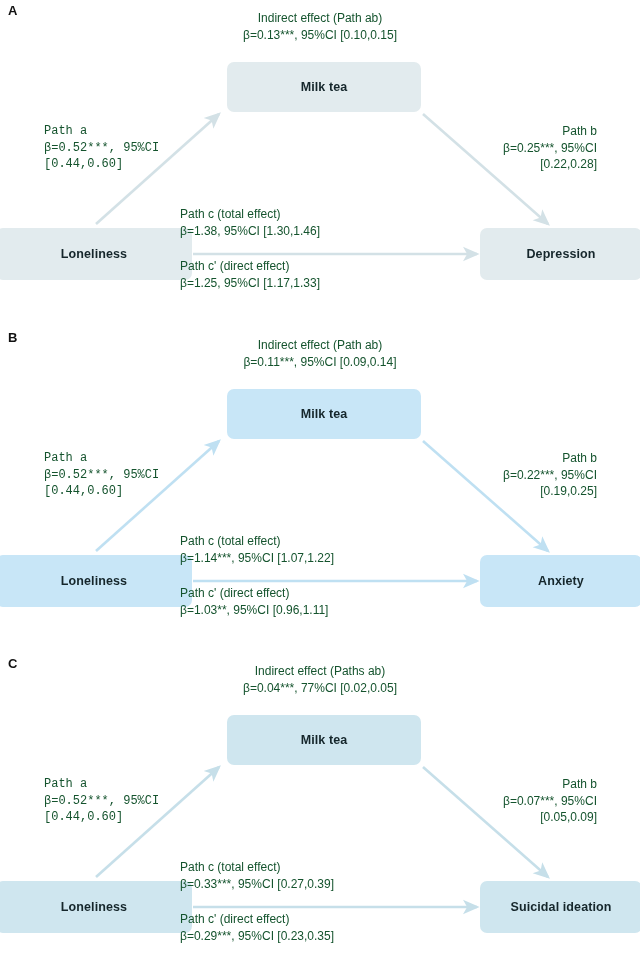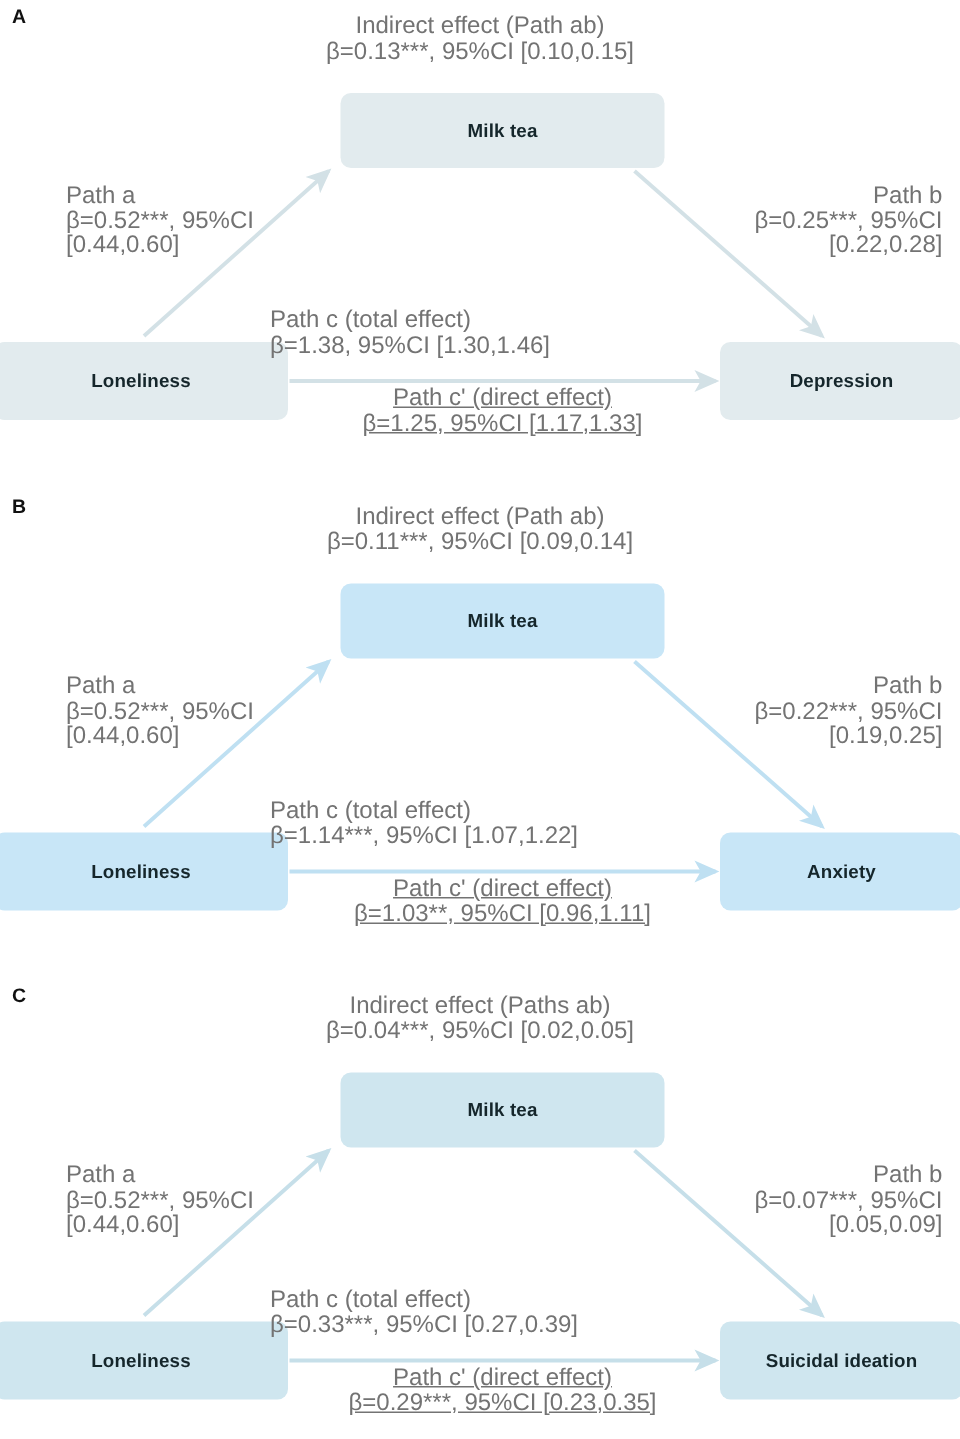--- a/index.html
+++ b/index.html
@@ -48,21 +48,21 @@
     font-size: 12.5px;
     font-weight: bold;
     color: #15262b;
     letter-spacing: 0.1px;
     text-align: center;
     box-sizing: border-box;
   }
   .node-mediator {
     left: 227px;
     top: 62px;
-    width: 216px;
+    width: 194px;
     height: 50px;
   }
   .node-predictor {
     left: -4px;
     top: 228px;
     width: 196px;
     height: 52px;
   }
   .node-outcome {
     left: 480px;
@@ -75,52 +75,51 @@
     position: absolute;
     left: 0;
     top: 0;
     width: 640px;
     height: 320px;
     pointer-events: none;
   }
 
   .lbl {
     position: absolute;
-    font-size: 16px;
+    font-size: 12px;
     line-height: 16.5px;
     white-space: pre-line;
-    color: #737373;
+    color: #14532d;
   }
   .lbl-indirect {
     left: 0;
     top: 10px;
     width: 640px;
     text-align: center;
   }
   .lbl-a {
     left: 44px;
     top: 123px;
     text-align: left;
+    font-family: Liberation Mono, monospace;
   }
   .lbl-b {
     left: 503px;
     top: 123px;
     text-align: right;
   }
   .lbl-c {
     left: 180px;
     top: 206px;
     width: 310px;
   }
   .lbl-cp {
     left: 180px;
     top: 258px;
     width: 310px;
-    text-align: center;
-    text-decoration: underline;
   }
 </style>
 </head>
 <body>
 
 <div class="figure">
 
   <section class="panel" id="panel-a">
     <div class="panel-letter">A</div>
     <svg class="svg-layer" viewBox="0 0 640 320">
@@ -185,21 +184,21 @@
       <defs>
         <marker id="hd-c" markerWidth="7" markerHeight="7" refX="5.4" refY="3.2" orient="auto">
           <path d="M0,0.4 L6.4,3.2 L0,6 L1.6,3.2 Z" fill="#c6dfe9"></path>
         </marker>
       </defs>
       <line x1="96" y1="224" x2="219" y2="114" stroke="#c6dfe9" stroke-width="2.6" marker-end="url(#hd-c)"></line>
       <line x1="423" y1="114" x2="548" y2="224" stroke="#c6dfe9" stroke-width="2.6" marker-end="url(#hd-c)"></line>
       <line x1="193" y1="254" x2="477" y2="254" stroke="#c6dfe9" stroke-width="2.6" marker-end="url(#hd-c)"></line>
     </svg>
     <div class="lbl lbl-indirect">Indirect effect (Paths ab)
-β=0.04***, 95%CI [0.02,0.05]</div>
+β=0.04***, 77%CI [0.02,0.05]</div>
     <div class="node node-mediator" style="background:#cfe6ef">Milk tea</div>
     <div class="node node-predictor" style="background:#cfe6ef">Loneliness</div>
     <div class="node node-outcome" style="background:#cfe6ef">Suicidal ideation</div>
     <div class="lbl lbl-a">Path a
 β=0.52***, 95%CI
 [0.44,0.60]</div>
     <div class="lbl lbl-b">Path b
 β=0.07***, 95%CI
 [0.05,0.09]</div>
     <div class="lbl lbl-c">Path c (total effect)

